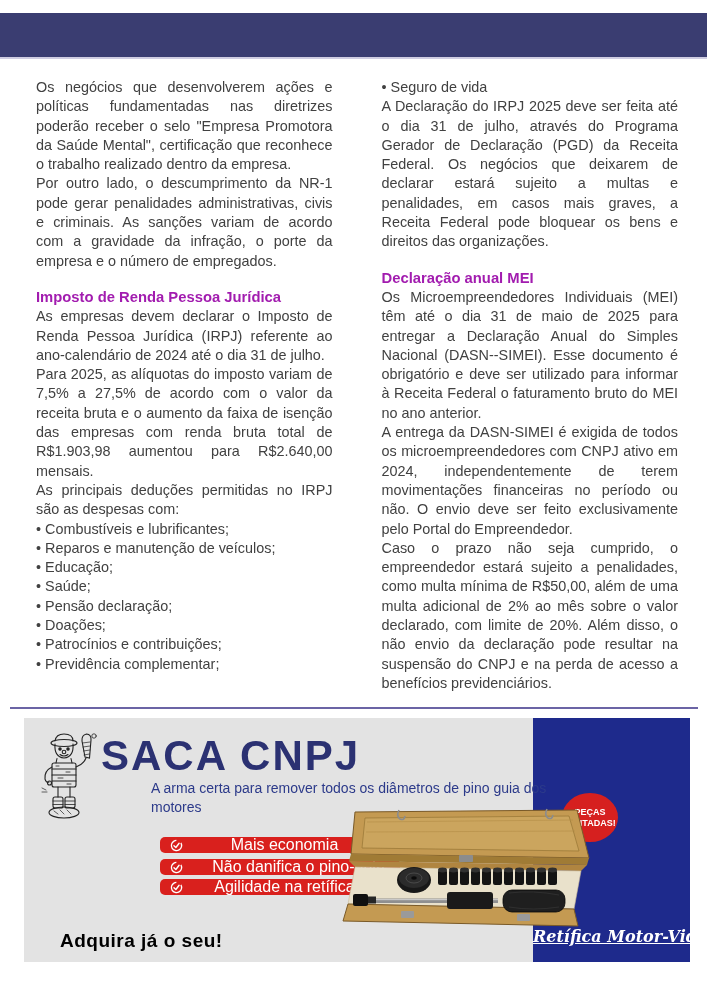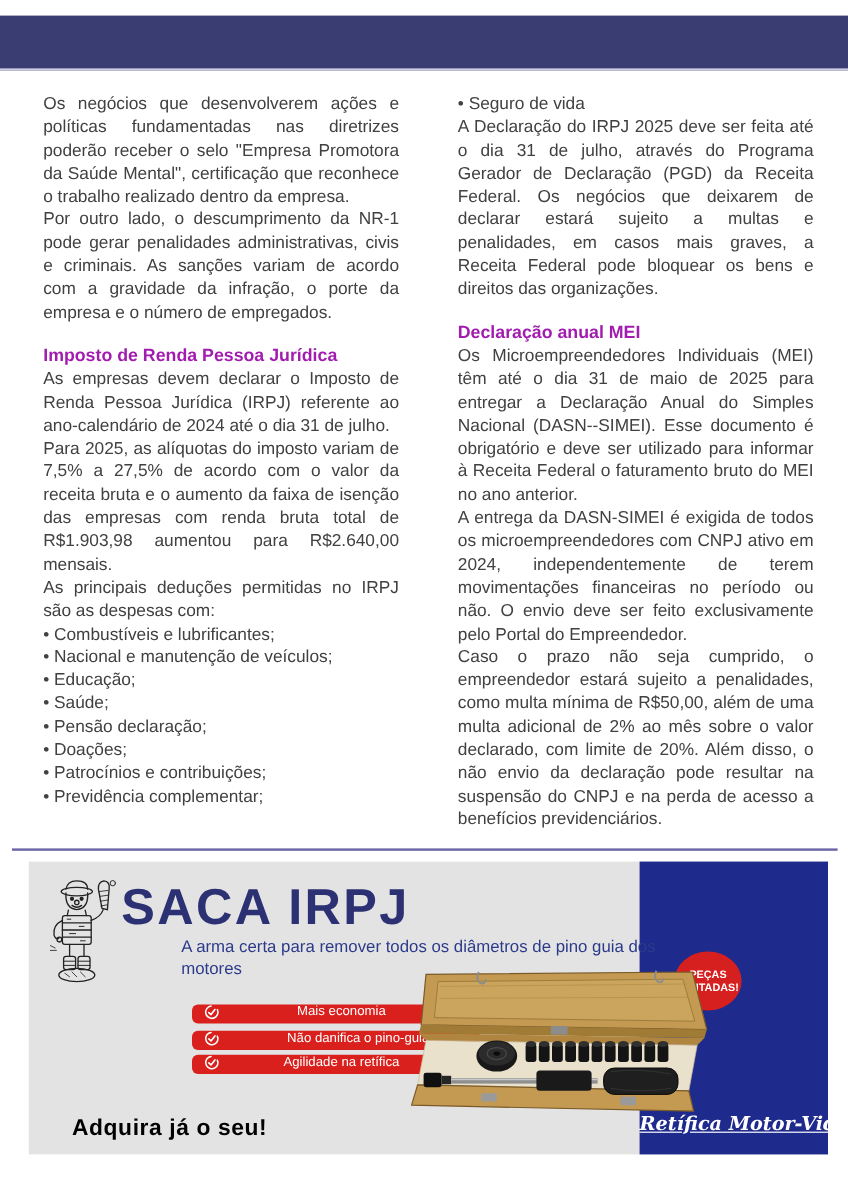--- a/index.html
+++ b/index.html
@@ -37,21 +37,21 @@
     line-height:19px; color:#2c3a8a; z-index:2;margin-left:48px;
   }
   .badge {
     position:absolute; left:538px; top:75px; width:56px; height:49px; border-radius:50%;
     background:#d6201f; color:#ffffff; font-size:9px; font-weight:bold;
     display:flex; flex-direction:column; align-items:center; justify-content:center;
     text-align:center; line-height:10.5px; z-index:1;
   }
   .ribbon {
     position:absolute; left:136px; width:240px; height:16px; background:#d9201d;
-    border-radius:5px; color:#ffffff; font-size:11px; display:flex; align-items:flex-start; z-index:1;
+    border-radius:5px; color:#ffffff; font-size:16px; display:flex; align-items:center; z-index:1;
   }
   .ribbon .r-icon { margin-left:10px; display:flex; }
   .ribbon .txt { flex:1; text-align:center; padding-right:14px; }
   .r1 { top:119px; } .r2 { top:141px;gap:28px; } .r3 { top:161px; }
   .case { position:absolute; left:317px; top:90px; z-index:2; }
   .cta {
     position:absolute; left:36px; top:212px; font-size:19px; font-weight:bold;
     color:#000000; letter-spacing:0.5px; z-index:2; white-space:nowrap;
   }
   .contact { position:absolute; left:188px; top:219px; font-size:12.5px; color:#3b3d55; z-index:2; white-space:nowrap; }
@@ -70,21 +70,21 @@
 <div class="content">
   <div class="col">
     <p>Os negócios que desenvolverem ações e políticas fundamentadas nas diretrizes poderão receber o selo "Empresa Promotora da Saúde Mental", certificação que reconhece o trabalho realizado dentro da empresa.</p>
     <p>Por outro lado, o descumprimento da NR-1 pode gerar penalidades administrativas, civis e criminais. As sanções variam de acordo com a gravidade da infração, o porte da empresa e o número de empregados.</p>
     <div class="gap"></div>
     <h3>Imposto de Renda Pessoa Jurídica</h3>
     <p>As empresas devem declarar o Imposto de Renda Pessoa Jurídica (IRPJ) referente ao ano-calendário de 2024 até o dia 31 de julho.</p>
     <p>Para 2025, as alíquotas do imposto variam de 7,5% a 27,5% de acordo com o valor da receita bruta e o aumento da faixa de isenção das empresas com renda bruta total de R$1.903,98 aumentou para R$2.640,00 mensais.</p>
     <p>As principais deduções permitidas no IRPJ são as despesas com:</p>
     <p class="bullet">• Combustíveis e lubrificantes;</p>
-    <p class="bullet">• Nacional e manutenção de veículos;</p>
+    <p class="bullet">• Reparos e manutenção de veículos;</p>
     <p class="bullet">• Educação;</p>
     <p class="bullet">• Saúde;</p>
     <p class="bullet">• Pensão declaração;</p>
     <p class="bullet">• Doações;</p>
     <p class="bullet">• Patrocínios e contribuições;</p>
     <p class="bullet">• Previdência complementar;</p>
   </div>
   <div class="col">
     <p class="bullet">• Seguro de vida</p>
     <p>A Declaração do IRPJ 2025 deve ser feita até o dia 31 de julho, através do Programa Gerador de Declaração (PGD) da Receita Federal. Os negócios que deixarem de declarar estará sujeito a multas e penalidades, em casos mais graves, a Receita Federal pode bloquear os bens e direitos das organizações.</p>
@@ -120,21 +120,21 @@
     <path d="M42.5,12 l7.5,-1 M43,16 l7,-1 M43.5,20 l6.5,-1 M44,24 l5.5,-1" stroke-width="0.7"></path>
     <circle cx="54" cy="5" r="2.2" stroke-width="0.8"></circle>
     <path d="M18,56 L18,66 M30,56 L30,66"></path>
     <rect x="13" y="66" width="10" height="11" rx="2"></rect>
     <rect x="25" y="66" width="10" height="11" rx="2"></rect>
     <path d="M13,70 h10 M25,70 h10 M13,73.5 h10 M25,73.5 h10" stroke-width="0.8"></path>
     <ellipse cx="24" cy="81.5" rx="15" ry="5.5"></ellipse>
     <path d="M14,80 l4,3 M20,79 l4,4 M27,79 l4,4 M2,57 l4,2 M2,61 l5,0" stroke-width="0.7"></path>
   </svg>
 
-  <div class="ad-title">SACA IRPJ</div>
+  <div class="ad-title">SACA CNPJ</div>
   <div class="ad-sub">A arma certa para remover todos os diâmetros de pino guia dos motores</div>
 
   <div class="badge">
     <span>PEÇAS</span>
     <span>LIMITADAS!</span>
   </div>
 
   <div class="ribbon r1">
     <span class="r-icon">
       <svg width="13" height="13" viewBox="0 0 14 14" fill="none" stroke="#ffffff">

